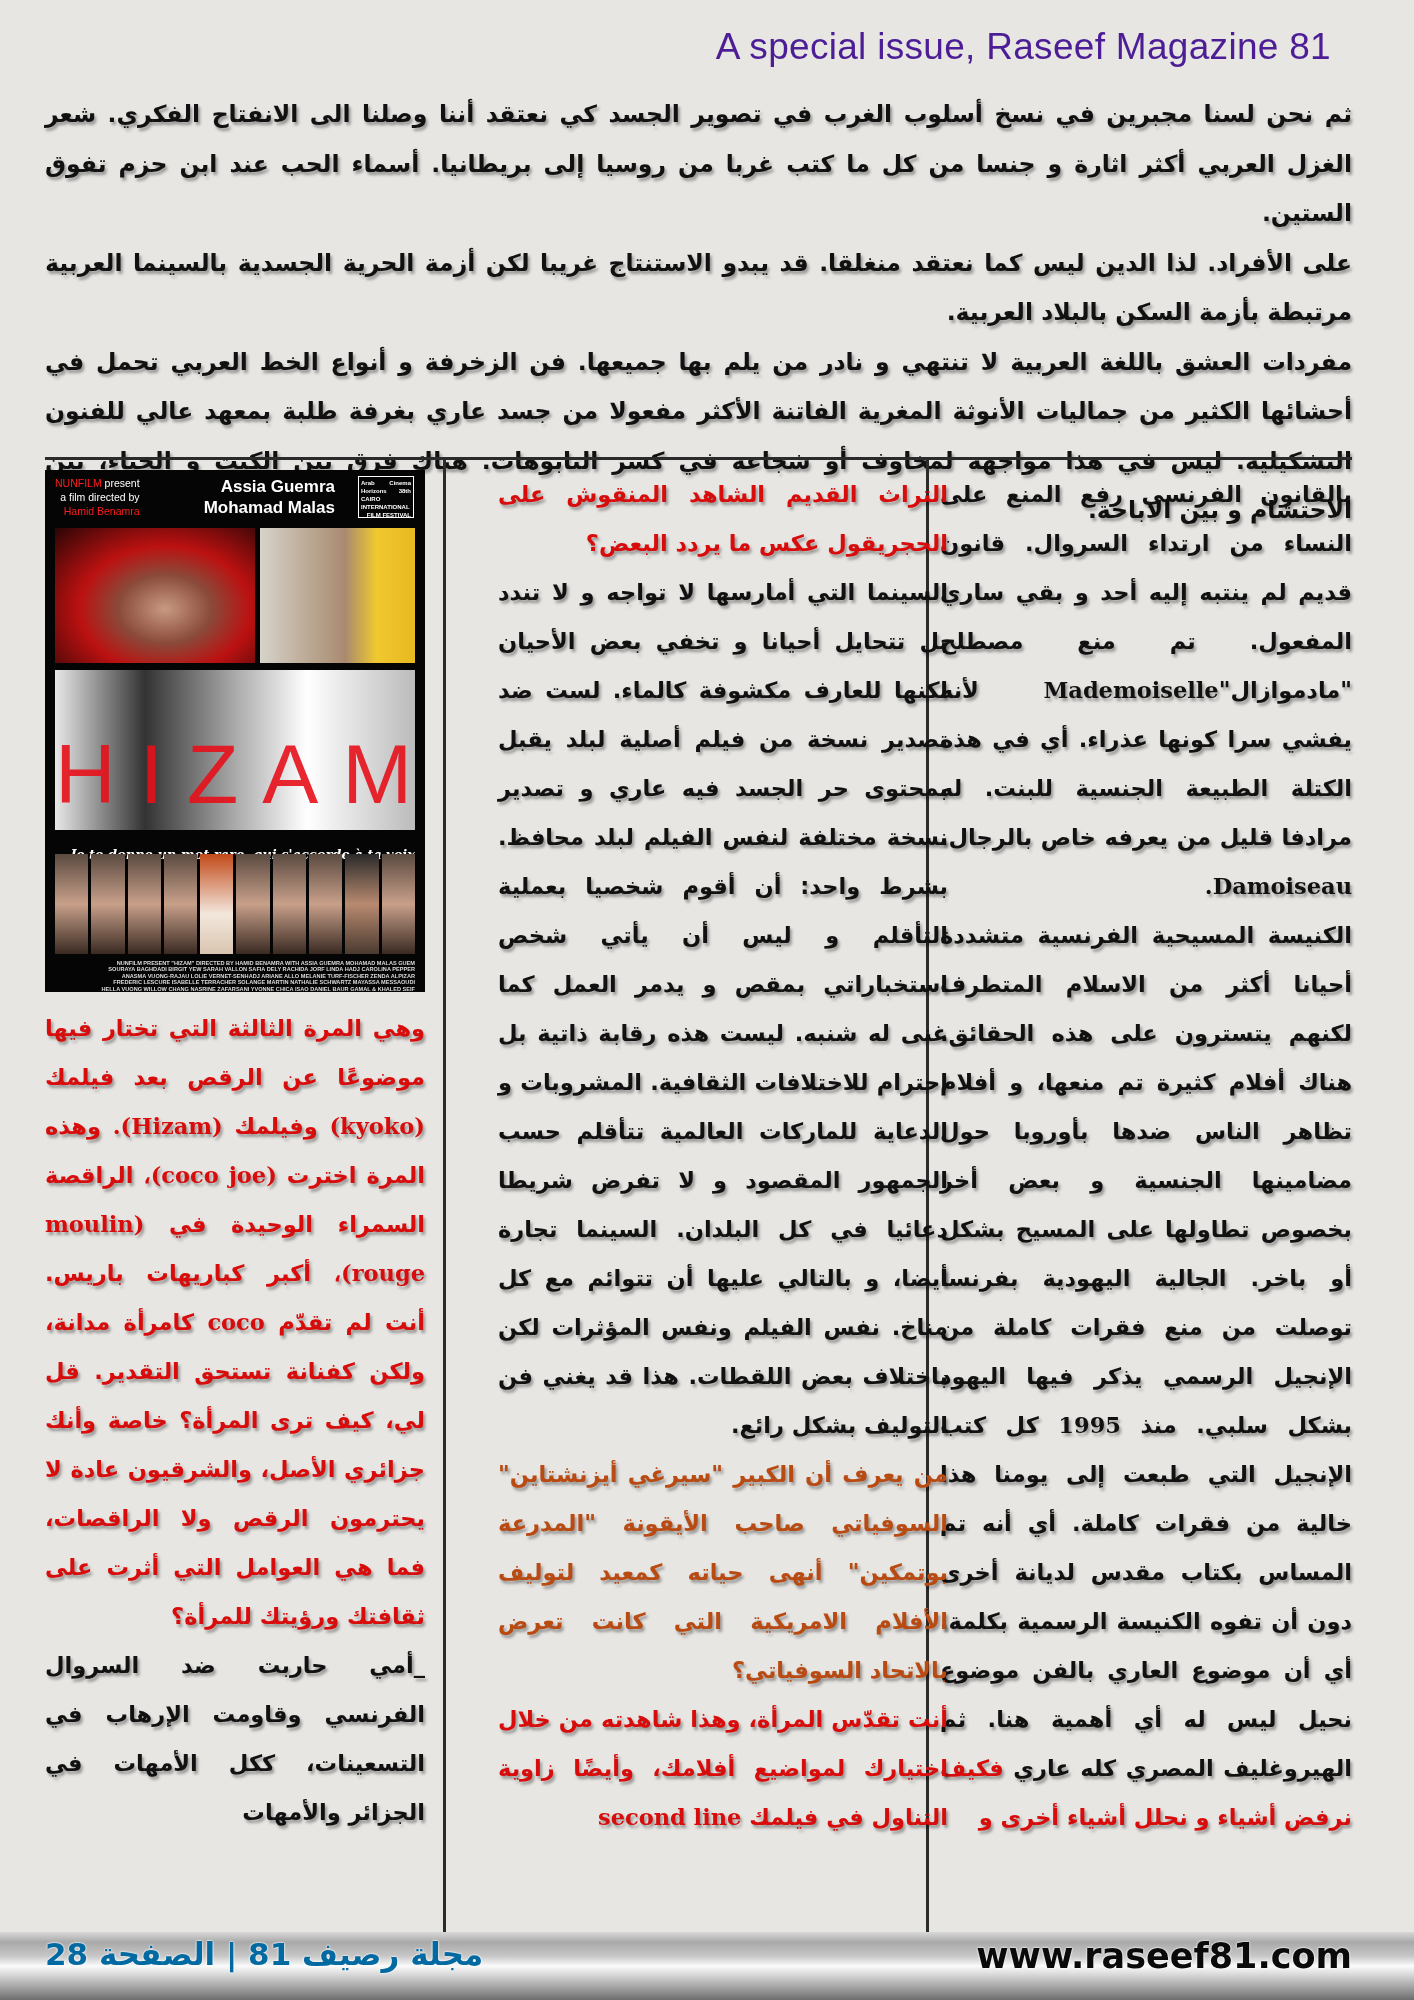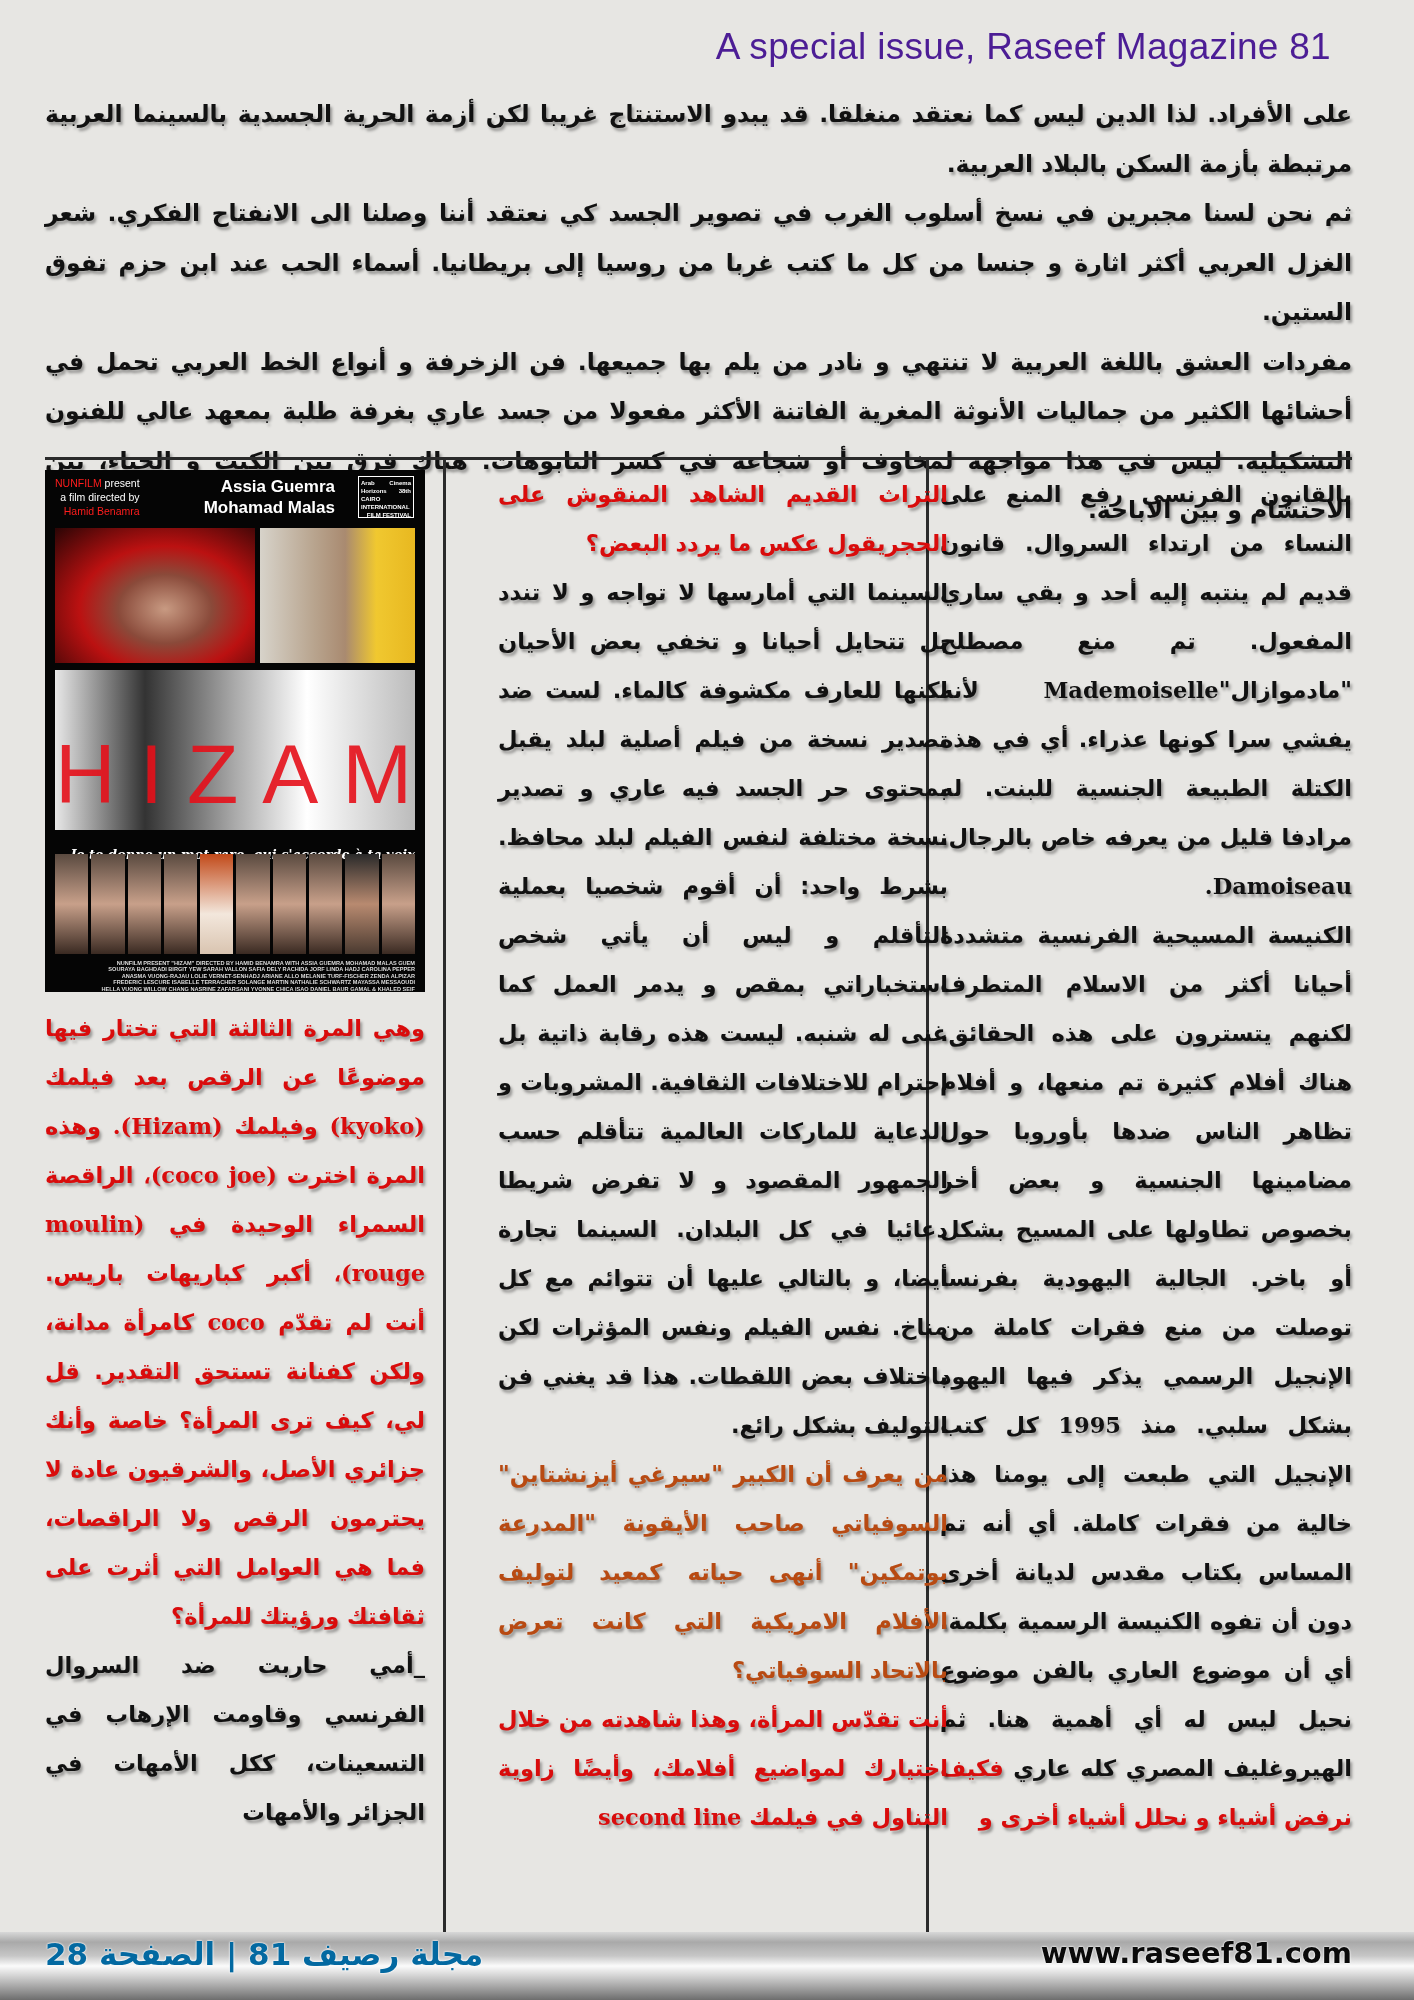--- a/index.html
+++ b/index.html
@@ -67,33 +67,33 @@
   #footer {
     position:absolute; left:0; top:1932px; width:1414px; height:68px;
     background:linear-gradient(180deg,#d8d8d8 0%,#a9a9a9 15%,#c6c6c6 35%,#fbfbfb 50%,#d2d2d2 65%,#8a8a8a 90%,#6d6d6d 100%);
   }
   #footer-left {
     position:absolute; left:45px; top:1936px; font-size:31px; font-weight:bold; color:#0369a1;
     font-family:"DejaVu Sans", sans-serif; direction:rtl;
     text-shadow: 0 0 2px #fff, 0 0 2px #fff;
   }
   #footer-right {
-    position:absolute; right:62px; top:1936px; font-size:29px; font-weight:bold; color:#0a0a0a;
+    position:absolute; right:62px; top:1936px; font-size:35px; font-weight:bold; color:#0a0a0a;
     font-family:"DejaVu Sans", sans-serif;
     text-shadow: 0 0 2px #fff, 0 0 2px #fff;
   }
 </style>
 </head>
 <body>
 
 <div id="title">A special issue, Raseef Magazine 81</div>
 
 <div id="intro" class="ar">
+  <p>ثم نحن لسنا مجبرين في نسخ أسلوب الغرب في تصوير الجسد كي نعتقد أننا وصلنا الى الانفتاح الفكري. شعر الغزل العربي أكثر اثارة و جنسا من كل ما كتب غربا من روسيا إلى بريطانيا. أسماء الحب عند ابن حزم تفوق الستين.</p>
   <p>على الأفراد. لذا الدين ليس كما نعتقد منغلقا. قد يبدو الاستنتاج غريبا لكن أزمة الحرية الجسدية بالسينما العربية مرتبطة بأزمة السكن بالبلاد العربية.</p>
-  <p>ثم نحن لسنا مجبرين في نسخ أسلوب الغرب في تصوير الجسد كي نعتقد أننا وصلنا الى الانفتاح الفكري. شعر الغزل العربي أكثر اثارة و جنسا من كل ما كتب غربا من روسيا إلى بريطانيا. أسماء الحب عند ابن حزم تفوق الستين.</p>
   <p>مفردات العشق باللغة العربية لا تنتهي و نادر من يلم بها جميعها. فن الزخرفة و أنواع الخط العربي تحمل في أحشائها الكثير من جماليات الأنوثة المغرية الفاتنة الأكثر مفعولا من جسد عاري بغرفة طلبة بمعهد عالي للفنون التشكيلية. ليس في هذا مواجهة لمخاوف أو شجاعة في كسر التابوهات. هناك فرق بين الكبت و الحياء، بين الاحتشام و بين الاباحة.</p>
 </div>
 
 <div id="hrule"></div>
 <div id="vrule1" class="vrule"></div>
 <div id="vrule2" class="vrule"></div>
 
 <div id="col-right" class="col ar">
   <p><span>بالقانون الفرنسي رفع المنع على النساء من ارتداء السروال. قانون قديم لم ينتبه إليه أحد و بقي ساري المفعول. تم منع مصطلح "مادموازال"</span><span class="latin">Mademoiselle</span><span> لأنه يفشي سرا كونها عذراء. أي في هذه الكتلة الطبيعة الجنسية للبنت. له مرادفا قليل من يعرفه خاص بالرجال. </span><span class="latin">Damoiseau.</span></p>
   <p><span>الكنيسة المسيحية الفرنسية متشددة أحيانا أكثر من الاسلام المتطرف لكنهم يتسترون على هذه الحقائق. هناك أفلام كثيرة تم منعها، و أفلام تظاهر الناس ضدها بأوروبا حول مضامينها الجنسية و بعض أخر بخصوص تطاولها على المسيح بشكل أو باخر. الجالية اليهودية بفرنسا توصلت من منع فقرات كاملة من الإنجيل الرسمي يذكر فيها اليهود بشكل سلبي. منذ </span><span class="latin">1995</span><span> كل كتب الإنجيل التي طبعت إلى يومنا هذا خالية من فقرات كاملة. أي أنه تم المساس بكتاب مقدس لديانة أخرى دون أن تفوه الكنيسة الرسمية بكلمة. أي أن موضوع العاري بالفن موضوع نحيل ليس له أي أهمية هنا. ثم الهيروغليف المصري كله عاري </span><span class="red">فكيف نرفض أشياء و نحلل أشياء أخرى و</span></p>

